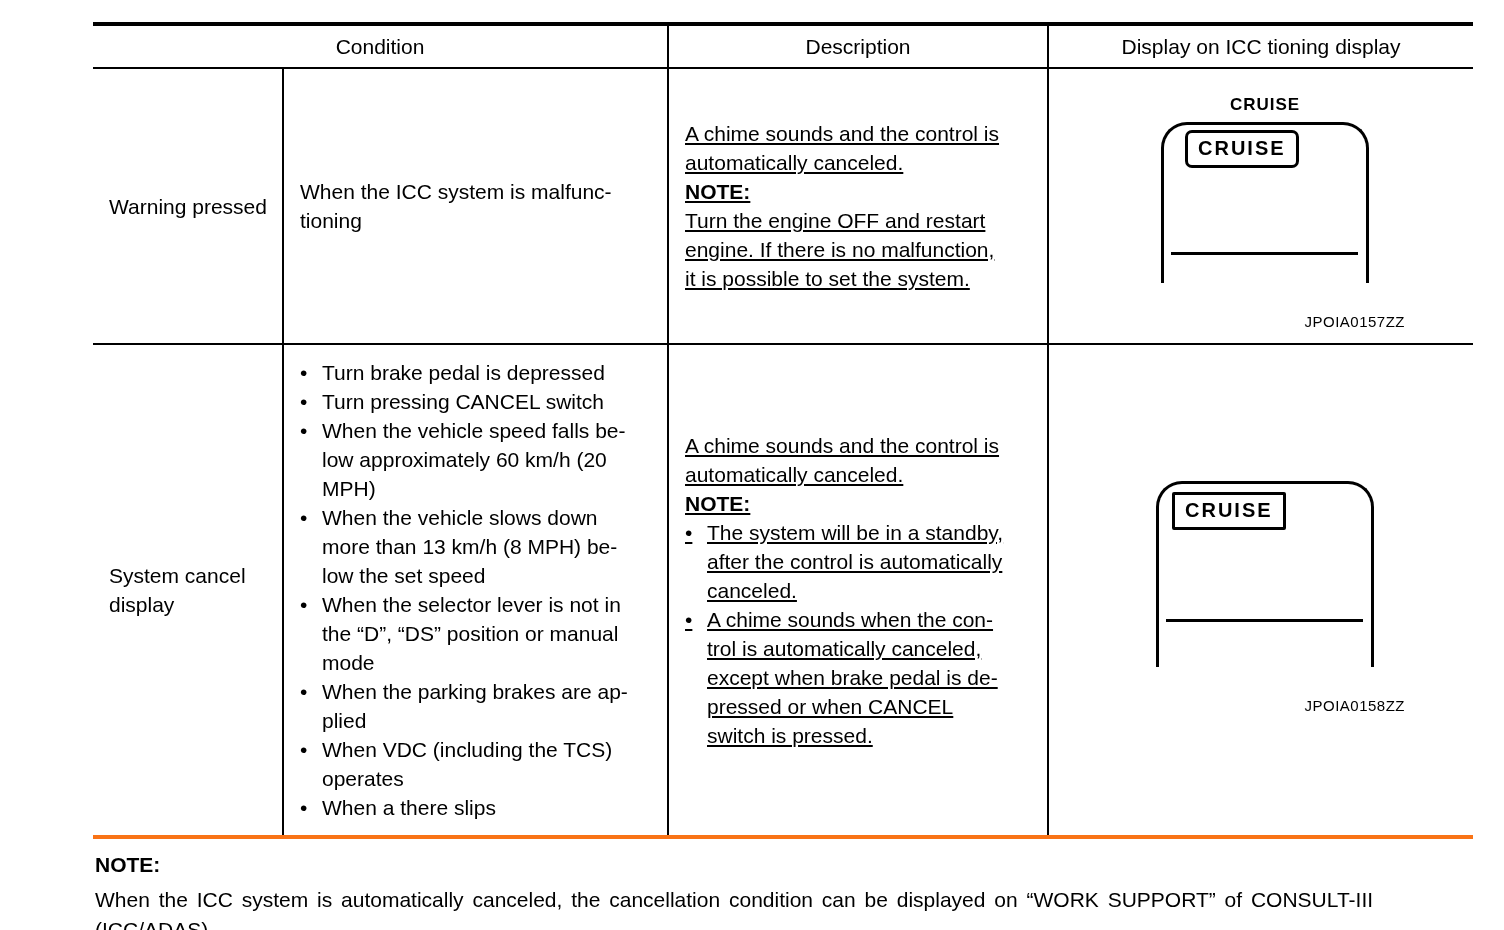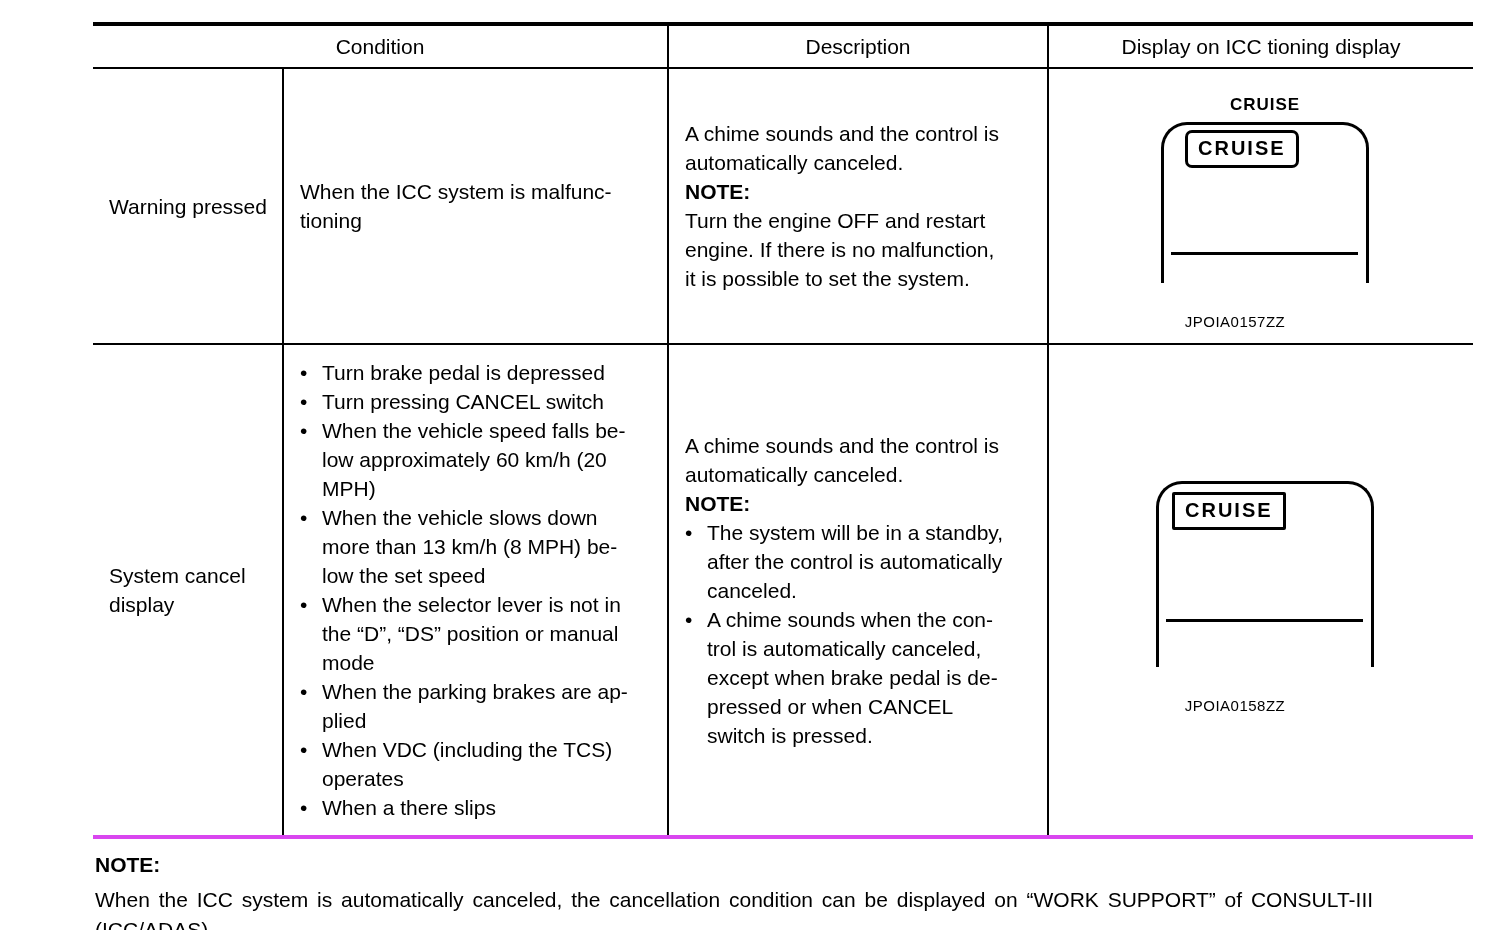--- a/index.html
+++ b/index.html
@@ -11,21 +11,21 @@
     color: #000000;
     font-family: "Liberation Sans", sans-serif;
     overflow: hidden;
   }
   table.icc {
     border-collapse: collapse;
     table-layout: fixed;
     width: 1380px;
     margin: 22px 0 0 93px;
     border-top: 4px solid #000;
-    border-bottom: 4px solid #d946ef;
+    border-bottom: 4px solid #f97316;
   }
   table.icc th {
     font-weight: normal;
     font-size: 21px;
     text-align: center;
     vertical-align: middle;
     height: 41px;
     padding: 0;
     border-bottom: 2px solid #000;
   }
@@ -34,21 +34,21 @@
     line-height: 29px;
     vertical-align: middle;
     padding: 6px 8px 6px 16px;
   }
   tr.row-1 td { height: 262px; border-bottom: 2px solid #000; }
   tr.row-2 td { height: 478px; }
   .br { border-right: 2px solid #000; }
   .pre { white-space: pre-line; }
   .bold { font-weight: bold; }
   td.cell-cond { padding-left: 15px; padding-right: 6px; }
-  td.cell-desc { padding-left: 13px; padding-right: 8px; }
+  td.cell-desc { padding-left: 13px; padding-right: 8px; text-decoration: underline; }
   td.cell-fig  { padding: 0; }
 
   ul.bullets { list-style: none; margin: 0; padding: 0; }
   ul.bullets li { display: flex; align-items: flex-start; }
   ul.bullets .dot { flex: 0 0 22px; width: 22px; }
   ul.bullets .btxt { flex: 1 1 auto; }
 
   
   .fig { width: 100%; }
   .fig-1 { margin-top: 14px; }
@@ -68,21 +68,21 @@
     font-weight: bold; font-size: 20px; letter-spacing: 2px;
     border: 3px solid #000; padding: 1px 10px 2px;
     background: #fff;
   }
   .screen-1 .cruise-box { left: 21px; top: 5px; border-radius: 7px; }
   .screen-2 .cruise-box { left: 13px; top: 8px; border-radius: 2px; }
   .screen-line { position: absolute; left: 7px; right: 8px; height: 3px; background: #000; }
   .screen-1 .screen-line { top: 127px; }
   .screen-2 .screen-line { top: 135px; }
   .fig-caption {
-    text-align: center; padding-right: 60px; margin-top: 24px;
+    text-align: right; padding-right: 60px; margin-top: 24px;
     font-size: 15px; letter-spacing: 0.5px;
   }
 
   
   .footnote { margin: 14px 0 0 95px; width: 1392px; }
   .footnote .note-title { font-size: 21px; font-weight: bold; margin-bottom: 8px; }
   .footnote .footer-text { font-size: 21px; line-height: 30px; word-spacing: 3px; }
 </style>
 </head>
 <body>

